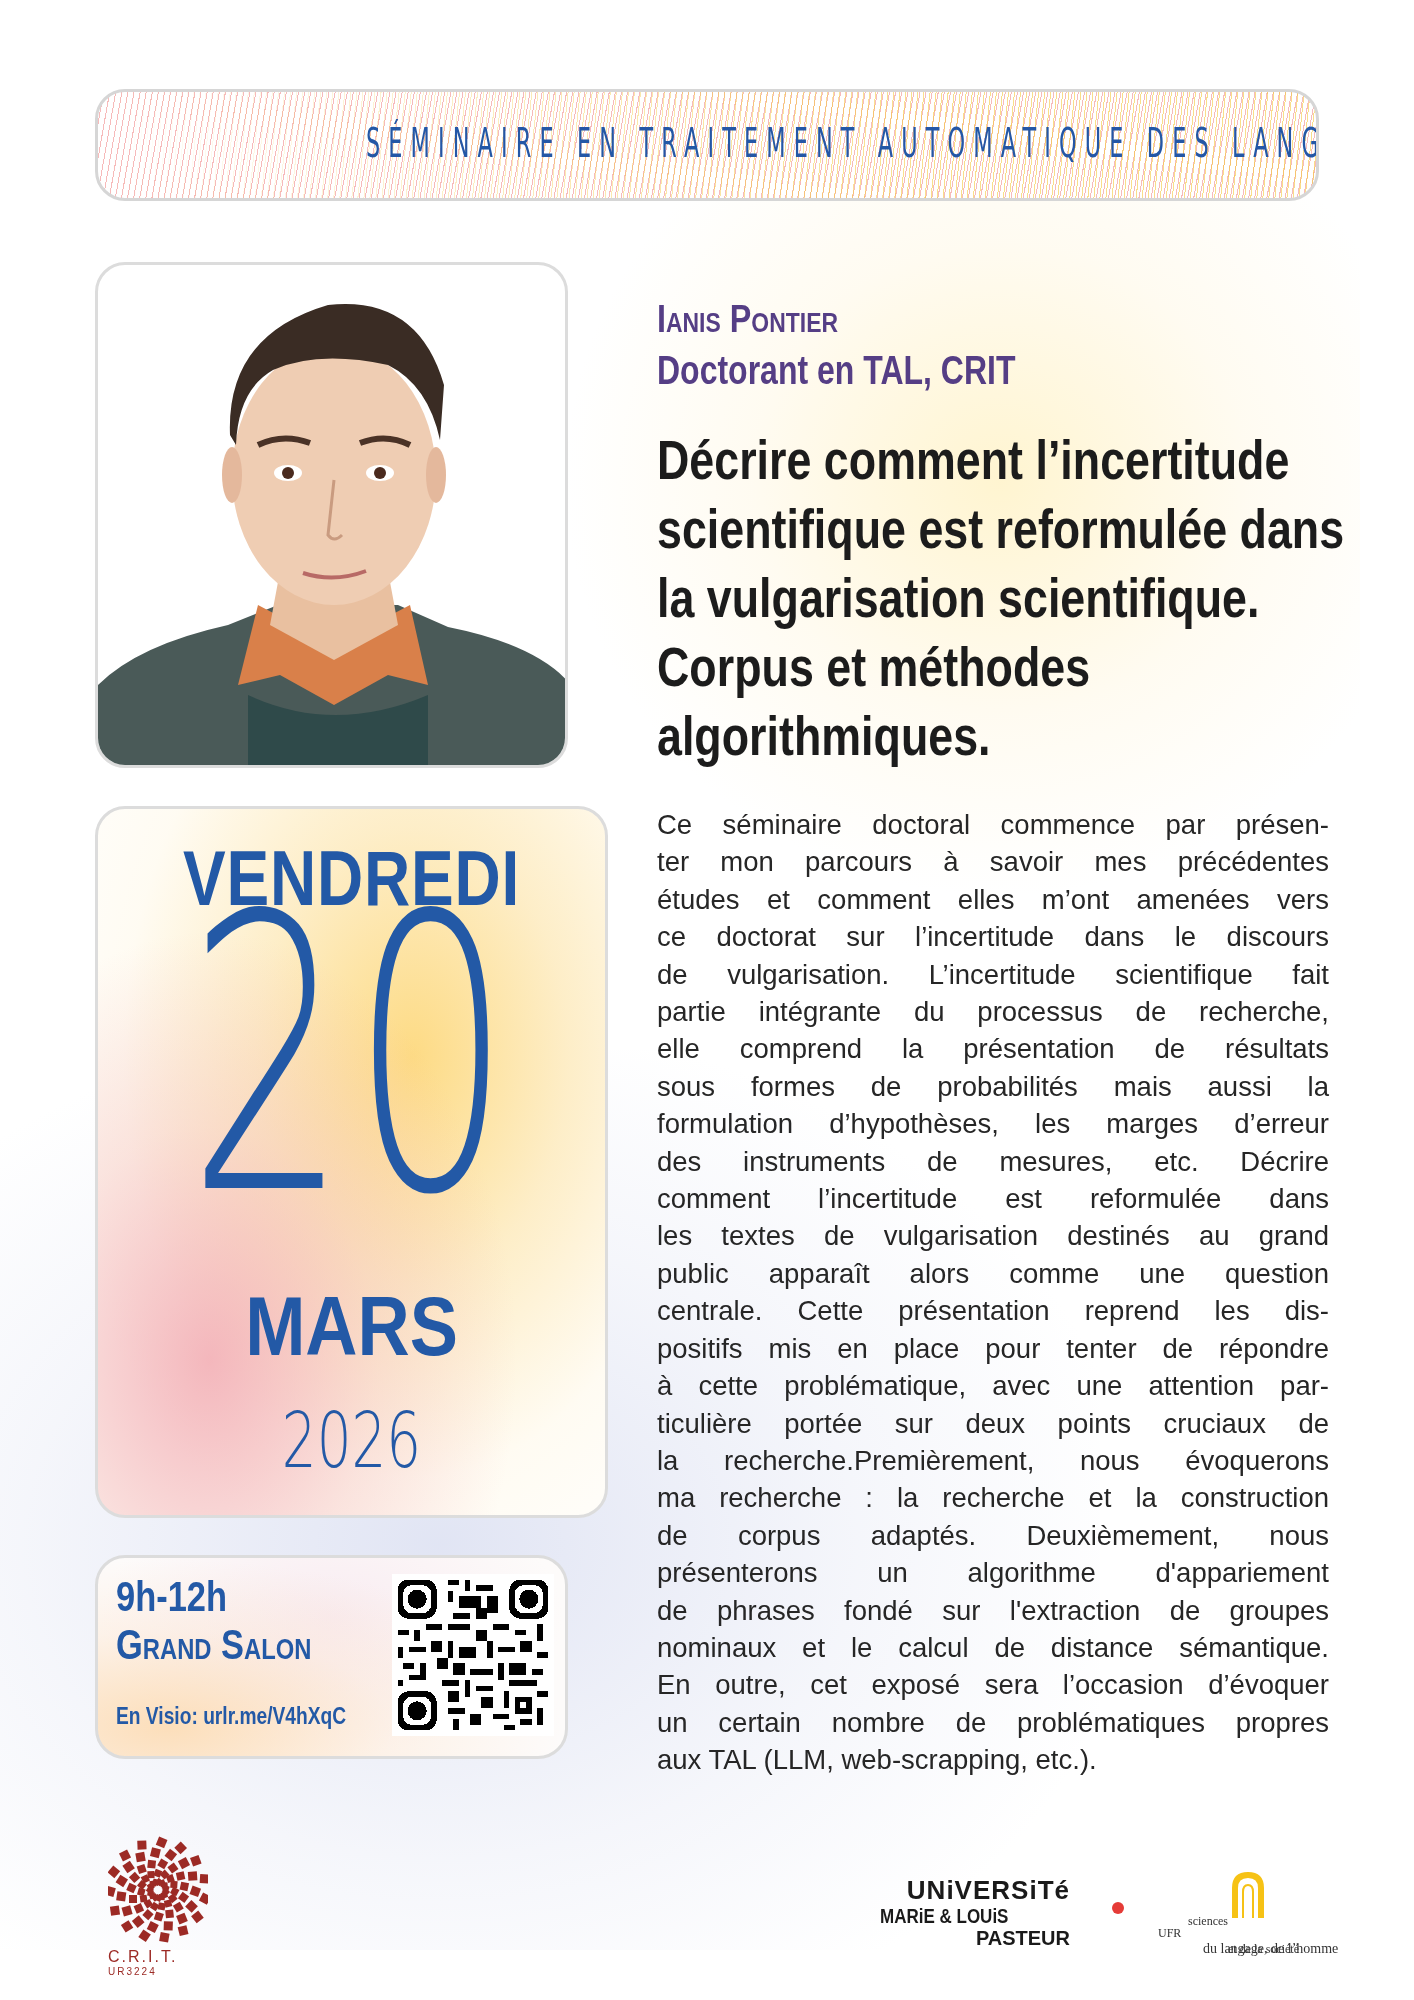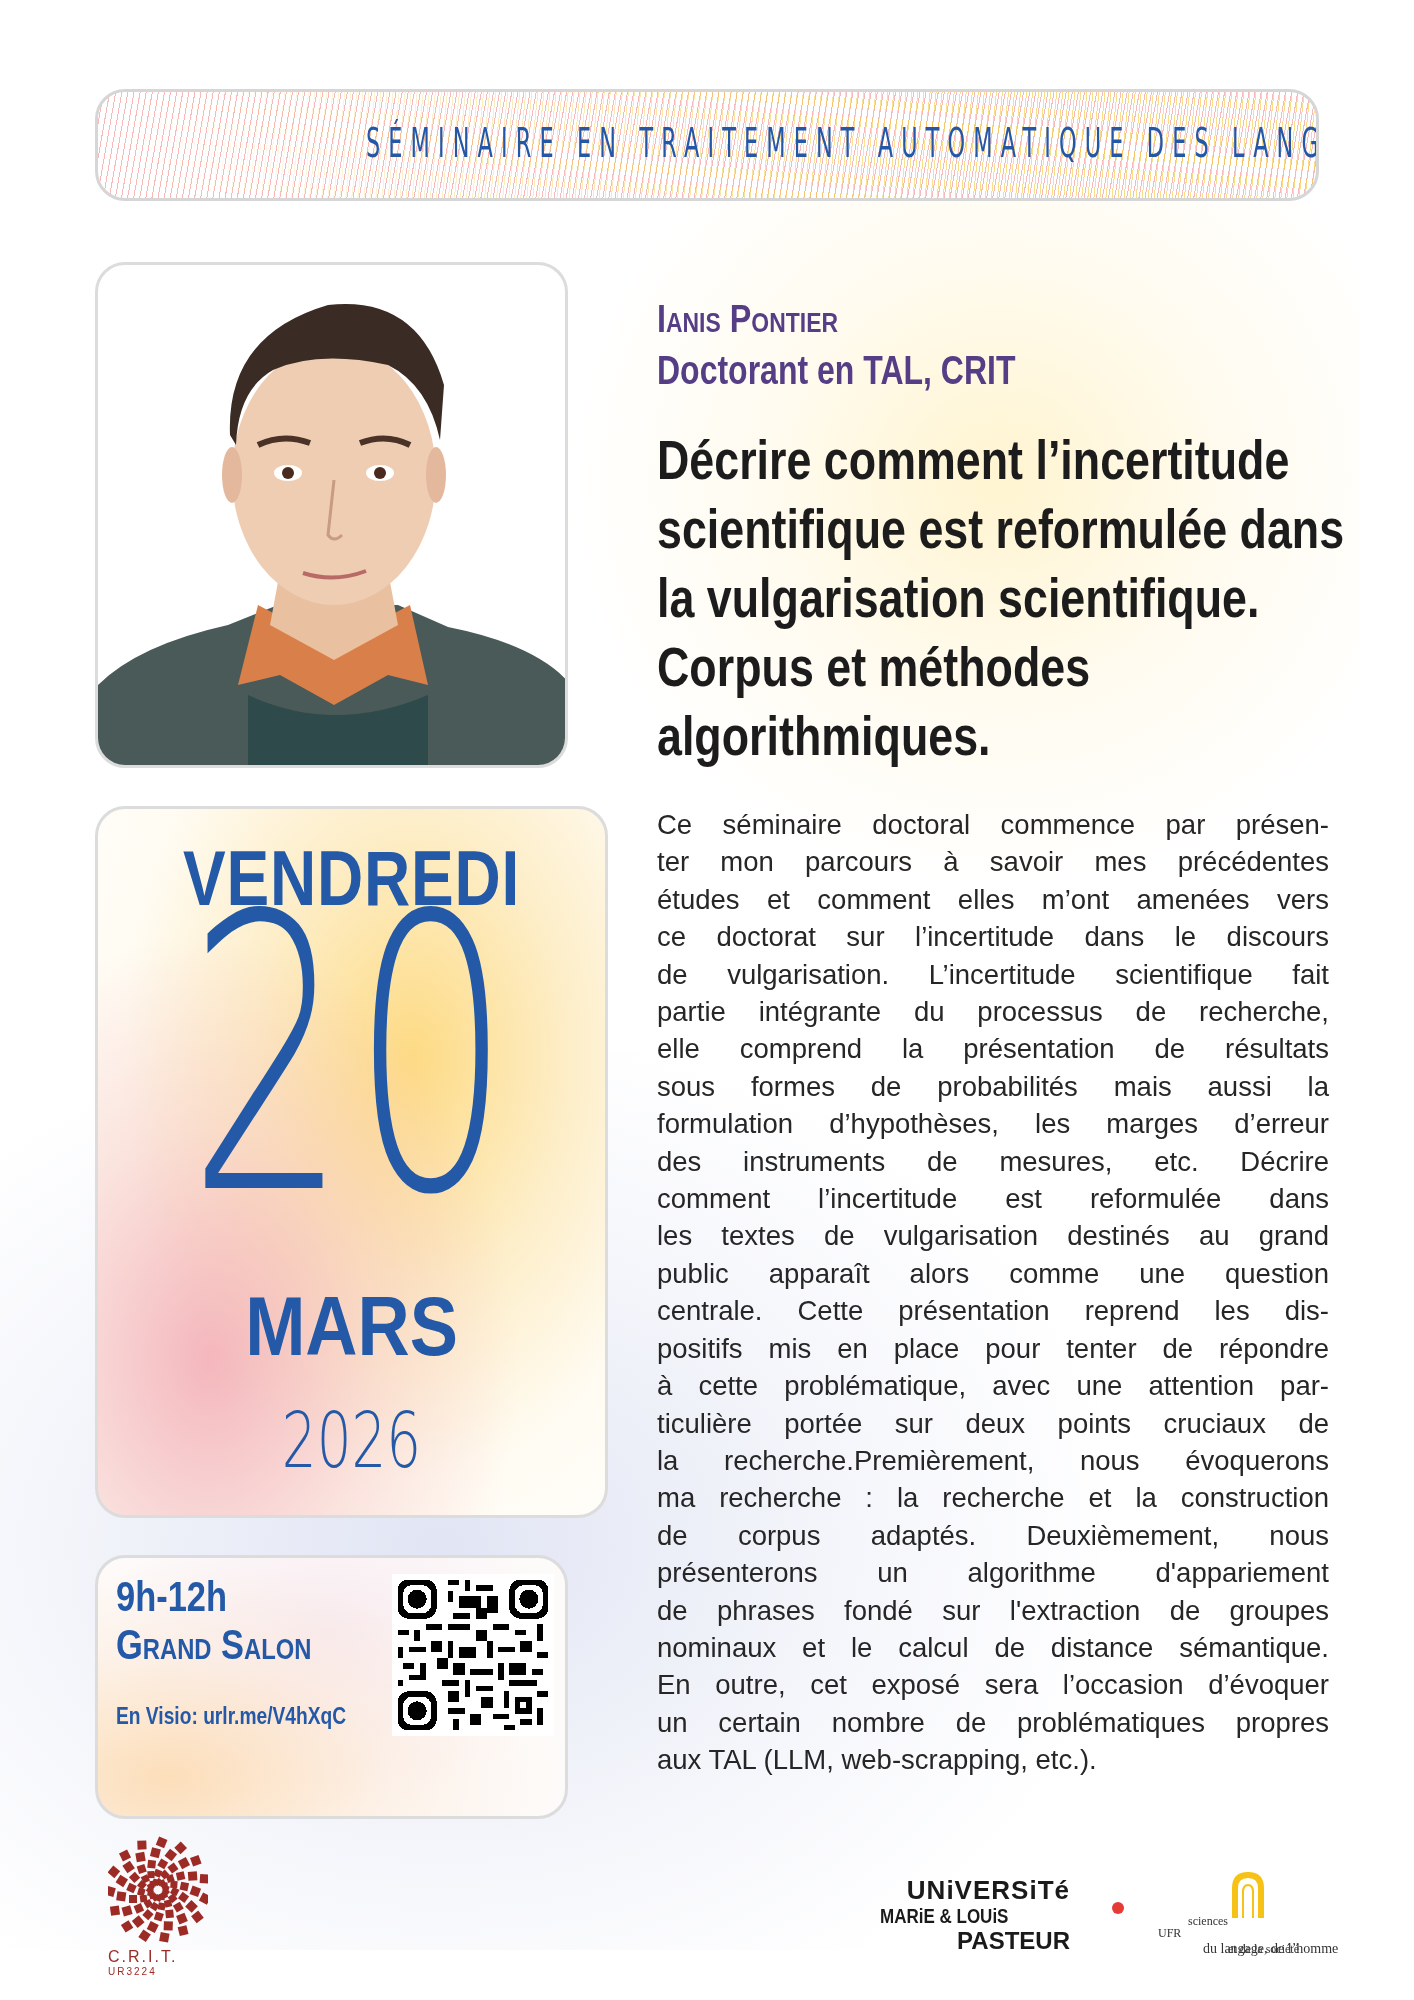--- a/index.html
+++ b/index.html
@@ -87,21 +87,21 @@
     font-family: "DejaVu Sans", sans-serif;
     font-size: 76px; color: #2359a6; font-weight: 200;
     transform: scaleX(0.72); transform-origin: center;
   }
   .date-card .month, .date-card .year { top: auto; }
   .date-card .month { bottom: 140px; }
   .date-card .year { bottom: 30px; }
 
   
   .info-card {
-    position: absolute; left: 95px; top: 1555px; width: 473px; height: 264px;
+    position: absolute; left: 95px; top: 1555px; width: 473px; height: 204px;
     border: 3px solid #dcdcdc; border-radius: 30px; overflow: hidden;
     background:
       radial-gradient(ellipse at 15% 85%, rgba(252,215,170,0.8) 0%, rgba(252,225,200,0.35) 40%, rgba(255,255,255,0) 70%),
       radial-gradient(ellipse at 50% 30%, rgba(245,225,235,0.6) 0%, rgba(255,255,255,0) 70%),
       #fdfbfa;
   }
   .time {
     position: absolute; left: 18px; top: 18px;
     font-family: "Liberation Sans", sans-serif; font-weight: bold;
     font-size: 42px; color: #2359a6; line-height: 1;
@@ -173,21 +173,21 @@
     font-family: "Liberation Sans", sans-serif; font-weight: bold; font-size: 26px; color: #1a1a1a;
     letter-spacing: 1px; white-space: nowrap;
   }
   .umlp-line2 {
     position: absolute; left: 0; top: 30px;
     font-family: "Liberation Sans", sans-serif; font-weight: bold; font-size: 20px; color: #1a1a1a;
     white-space: nowrap; transform: scaleX(0.85); transform-origin: left;
   }
   .umlp-line3 {
     position: absolute; right: 0; top: 52px;
-    font-family: "Liberation Sans", sans-serif; font-weight: bold; font-size: 24px; color: #1a1a1a;
+    font-family: "Liberation Sans", sans-serif; font-weight: bold; font-size: 20px; color: #1a1a1a;
     white-space: nowrap;
   }
   .red-dot {
     position: absolute; left: 1112px; top: 1902px; width: 12px; height: 12px; border-radius: 50%;
     background: #e53b37;
   }
   .ufr { position: absolute; left: 1158px; top: 1870px; width: 210px; height: 110px; }
   .ufr-prefix {
     position: absolute; left: 0; top: 56px;
     font-family: "Liberation Serif", serif; font-size: 12px; color: #333;

